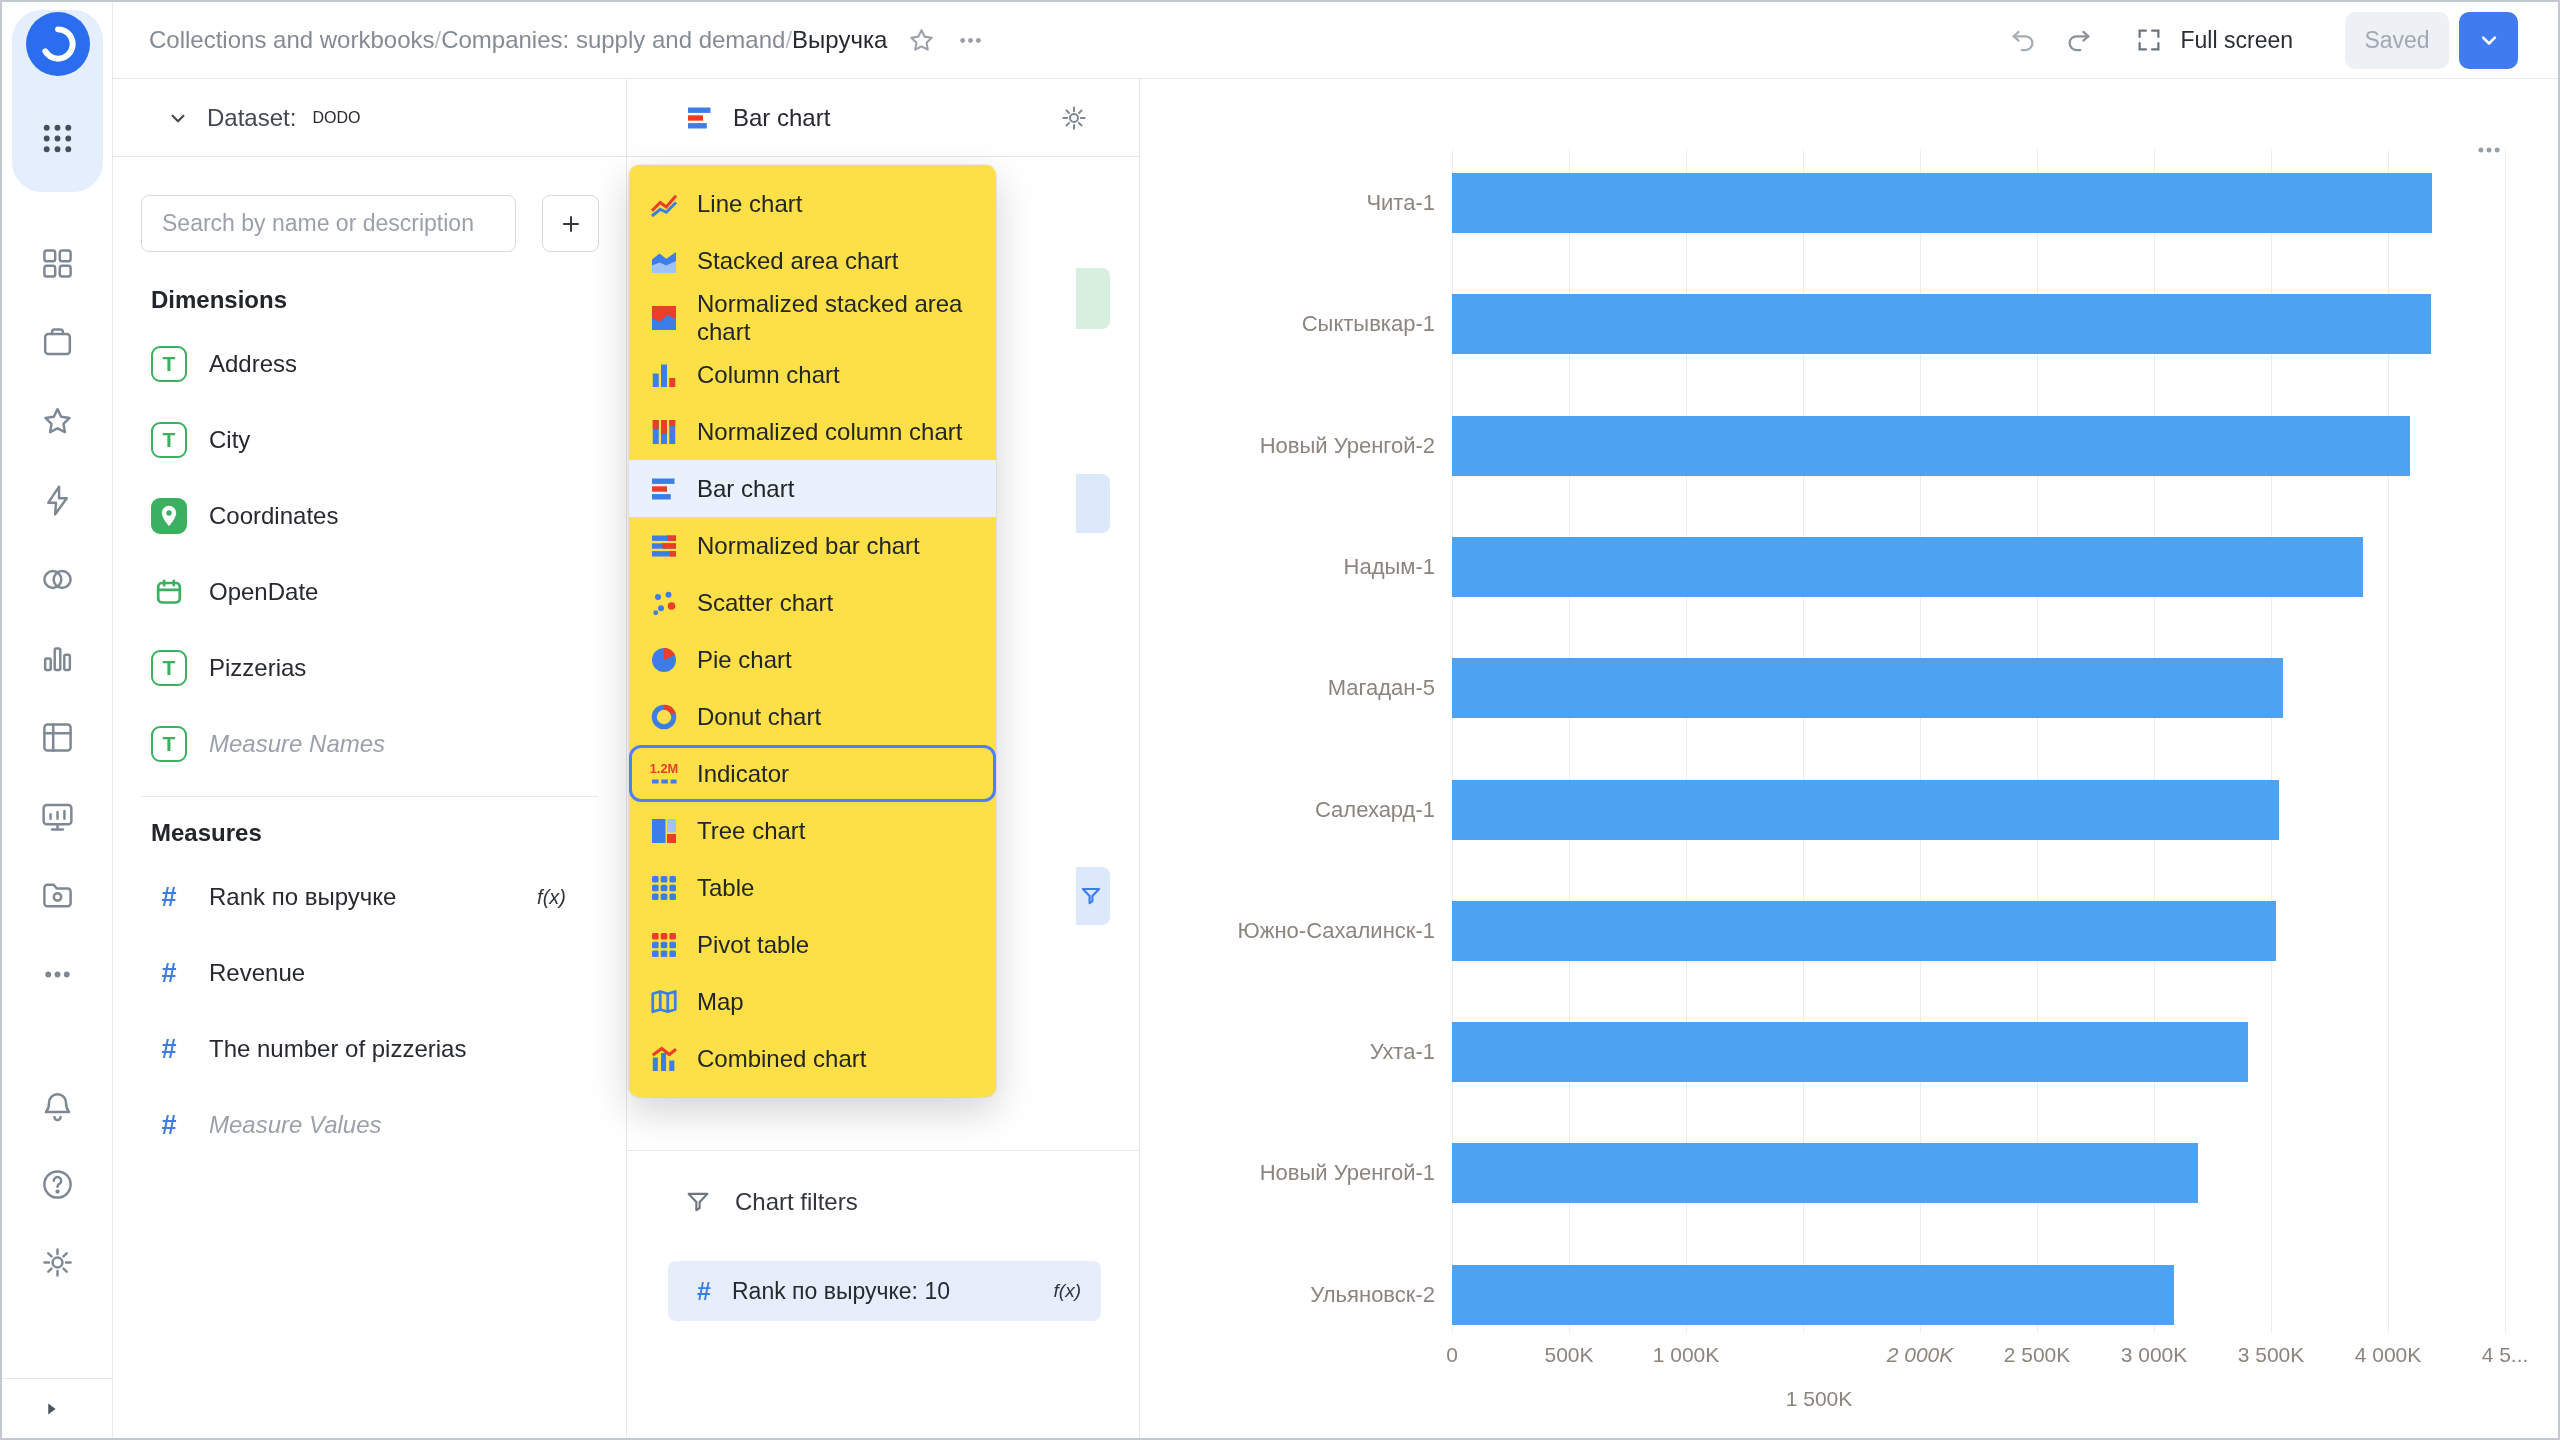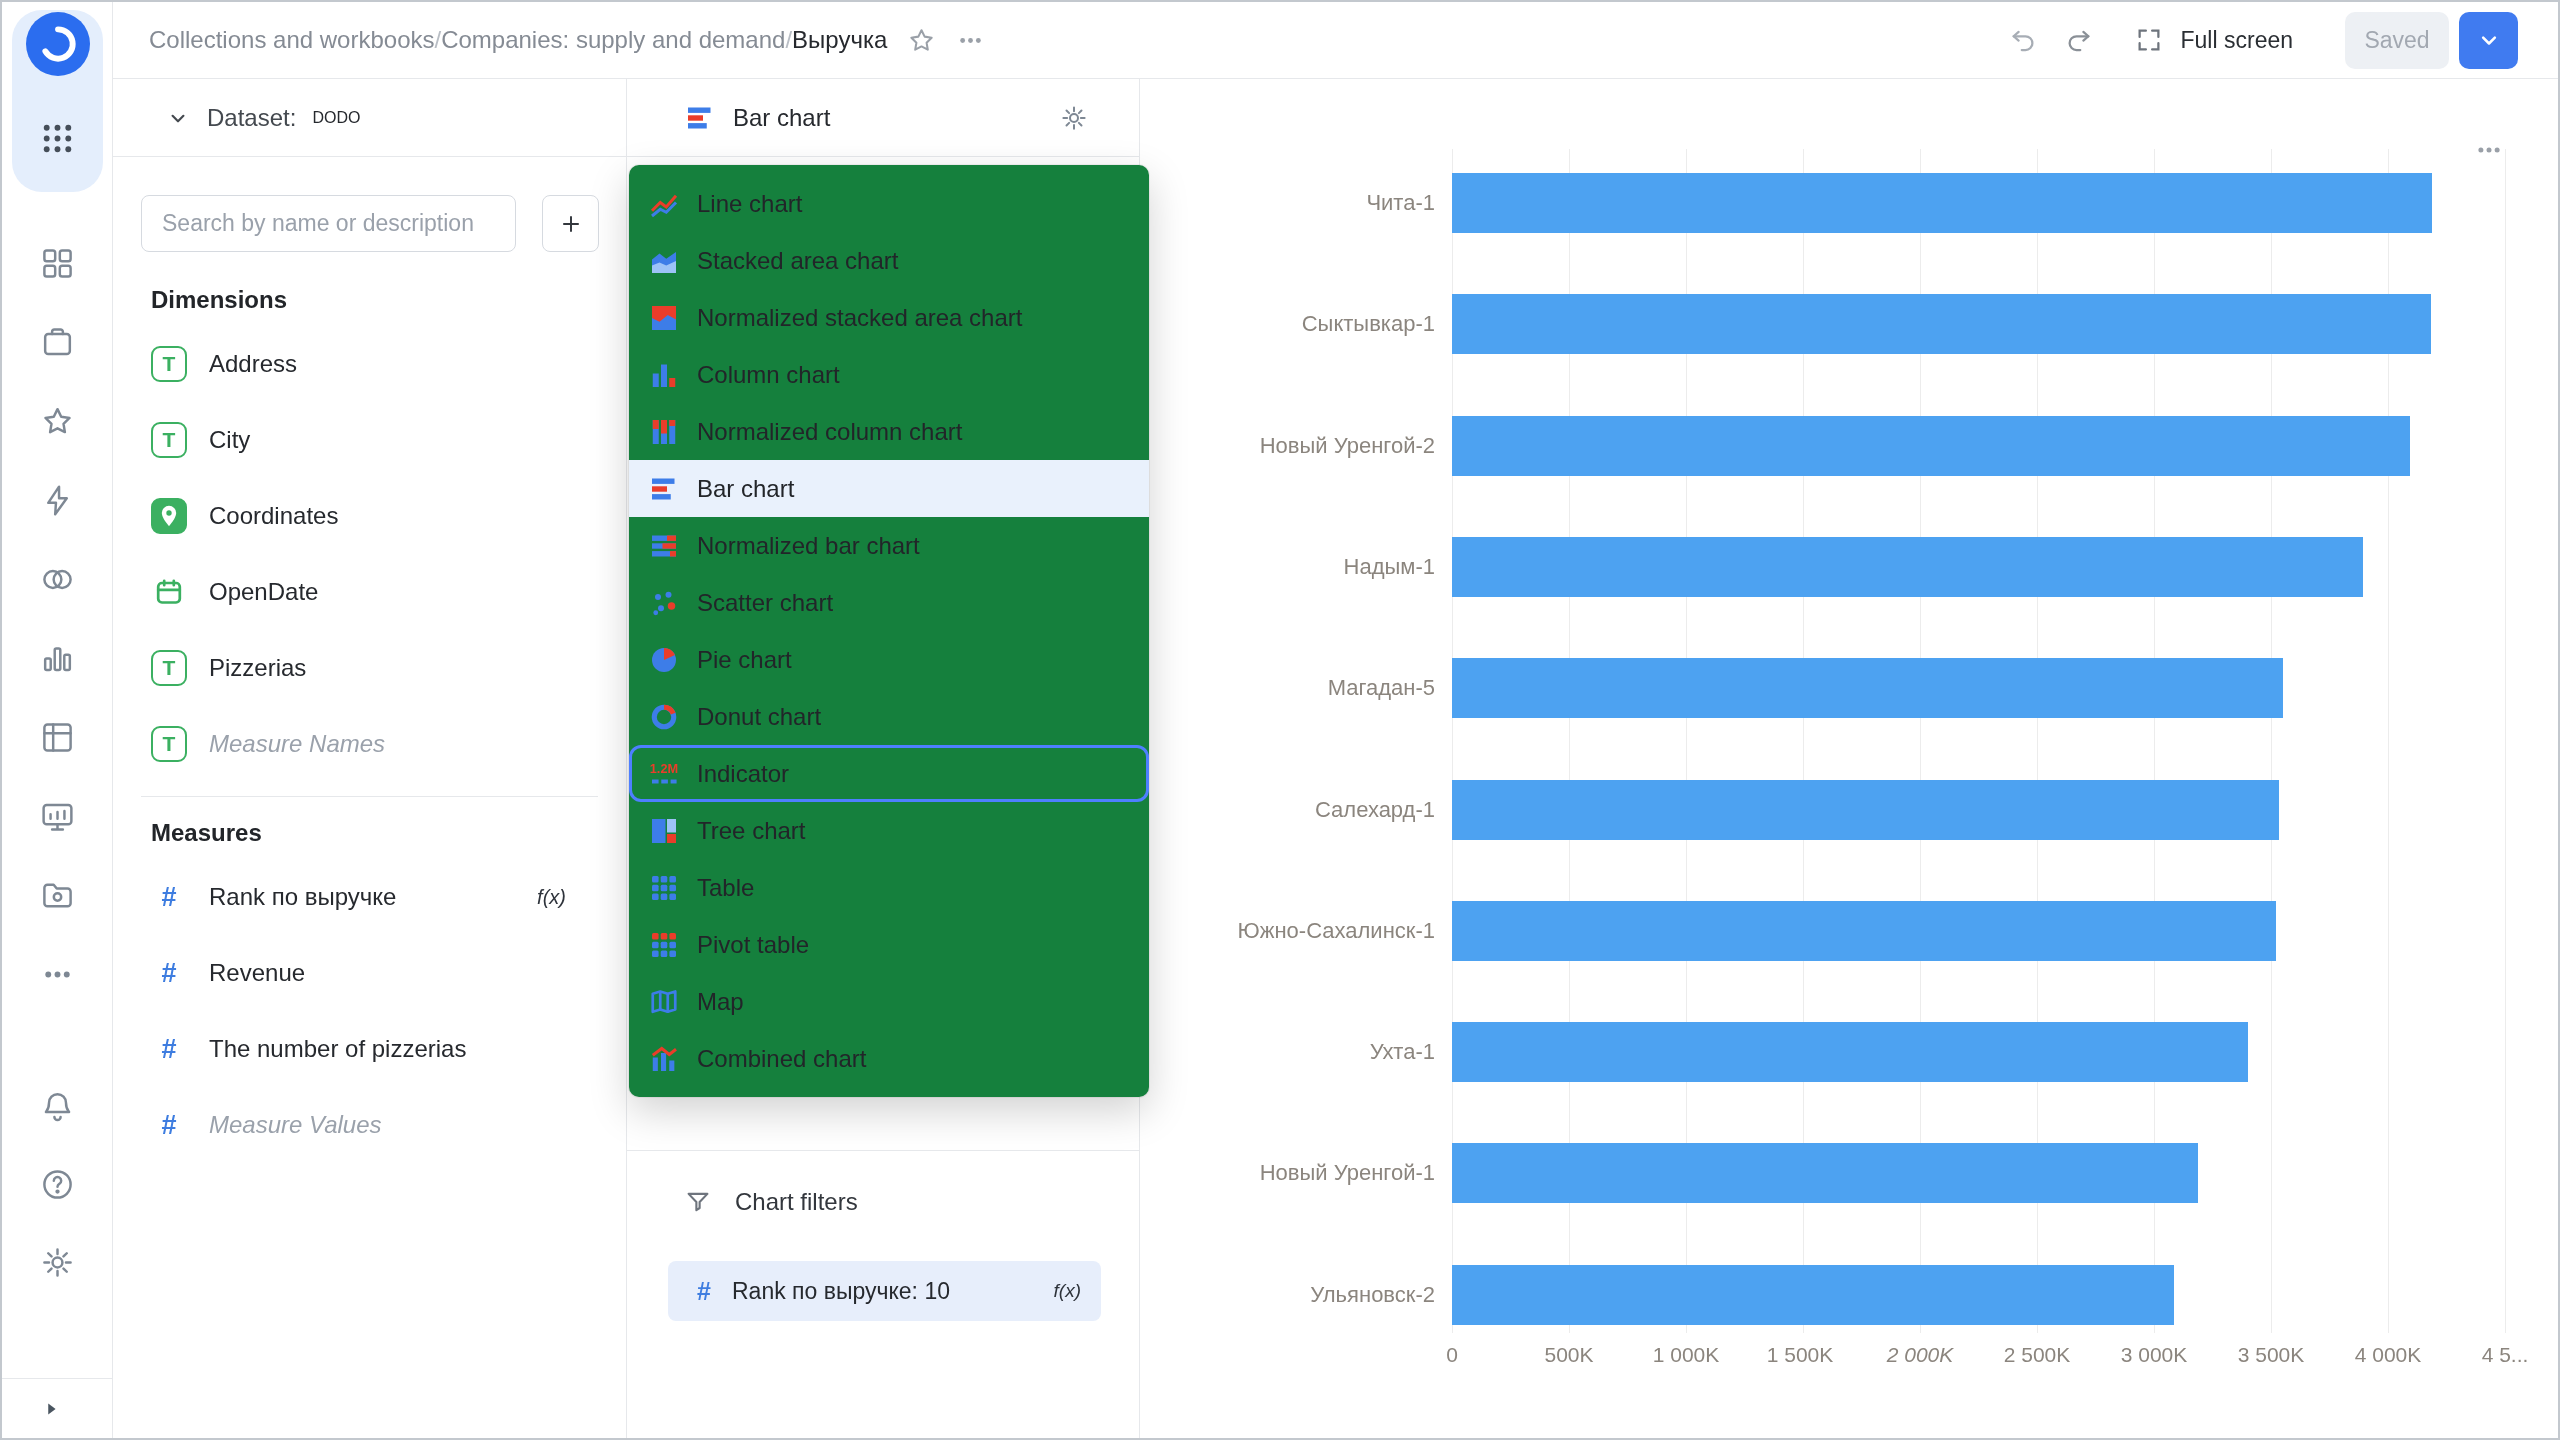--- a/index.html
+++ b/index.html
@@ -75,21 +75,21 @@
   .frag-blue2 svg{width:26px;height:26px}
   .cfg-divider{position:absolute;left:0;right:0;top:1071px;height:1px;background:#e6e8eb}
   .filters-header{position:absolute;left:56px;top:1108px;display:flex;align-items:center;gap:22px;font-size:24px;color:#33373d}
   .filters-header svg{width:30px;height:30px}
   .filter-chip{position:absolute;left:41px;top:1182px;width:433px;height:60px;background:#E7EEFB;border-radius:8px;display:flex;align-items:center;gap:12px;padding:0 20px;cursor:pointer}
   .filter-chip .mi{font-size:25px;width:32px}
   .chip-label{font-size:23px;color:#26292e}
   .filter-chip .fx{font-size:19px}
 
   
-  .dropdown{position:absolute;left:627px;top:163px;width:520px;padding:10px 0;background:#15803d;border-radius:10px;box-shadow:0 14px 40px rgba(0,0,0,.18),0 0 0 1px rgba(0,0,0,.05);z-index:40}
+  .dropdown{position:absolute;left:627px;top:163px;width:367px;padding:10px 0;background:#fde047;border-radius:10px;box-shadow:0 14px 40px rgba(0,0,0,.18),0 0 0 1px rgba(0,0,0,.05);z-index:40}
   .menu-item{height:57px;display:flex;align-items:center;gap:18px;padding:0 20px;font-size:24px;color:#222529;cursor:pointer}
   .menu-item .icon,.menu-item .icon svg{width:30px;height:30px}
   .menu-item.selected{background:#E9F1FC}
   .menu-item.focused{border:3px solid #4E7FFF;border-radius:12px;padding:0 17px}
 
   
   .chart-panel{position:absolute;left:1138px;top:77px;right:0;bottom:0;background:#fff;overflow:hidden}
   .chart-more{position:absolute;right:54px;top:56px;cursor:pointer}
   .chart-more svg{width:30px;height:30px}
   .gridline{position:absolute;top:70px;height:1184px;width:1px;background:#ECECEC}
@@ -453,21 +453,21 @@
           <circle cx="18.5" cy="12" r="2" fill="#9AA0A8"></circle>
         </svg>
       </span>
   <div class="gridline" style="left: 312px;"></div>
       <div class="x-tick" style="left: 312px;">0</div>
       <div class="gridline" style="left: 429px;"></div>
       <div class="x-tick" style="left: 429px;">500K</div>
       <div class="gridline" style="left: 546px;"></div>
       <div class="x-tick" style="left: 546px;">1 000K</div>
       <div class="gridline" style="left: 663px;"></div>
-      <div class="x-tick" style="left: 660px;">1 500K</div>
+      <div class="x-tick" style="left: 679px; margin-top: 44px;">1 500K</div>
       <div class="gridline" style="left: 780px;"></div>
       <div class="x-tick" style="left: 780px; font-style: italic;">2 000K</div>
       <div class="gridline" style="left: 897px;"></div>
       <div class="x-tick" style="left: 897px;">2 500K</div>
       <div class="gridline" style="left: 1014px;"></div>
       <div class="x-tick" style="left: 1014px;">3 000K</div>
       <div class="gridline" style="left: 1131px;"></div>
       <div class="x-tick" style="left: 1131px;">3 500K</div>
       <div class="gridline" style="left: 1248px;"></div>
       <div class="x-tick" style="left: 1248px;">4 000K</div>

